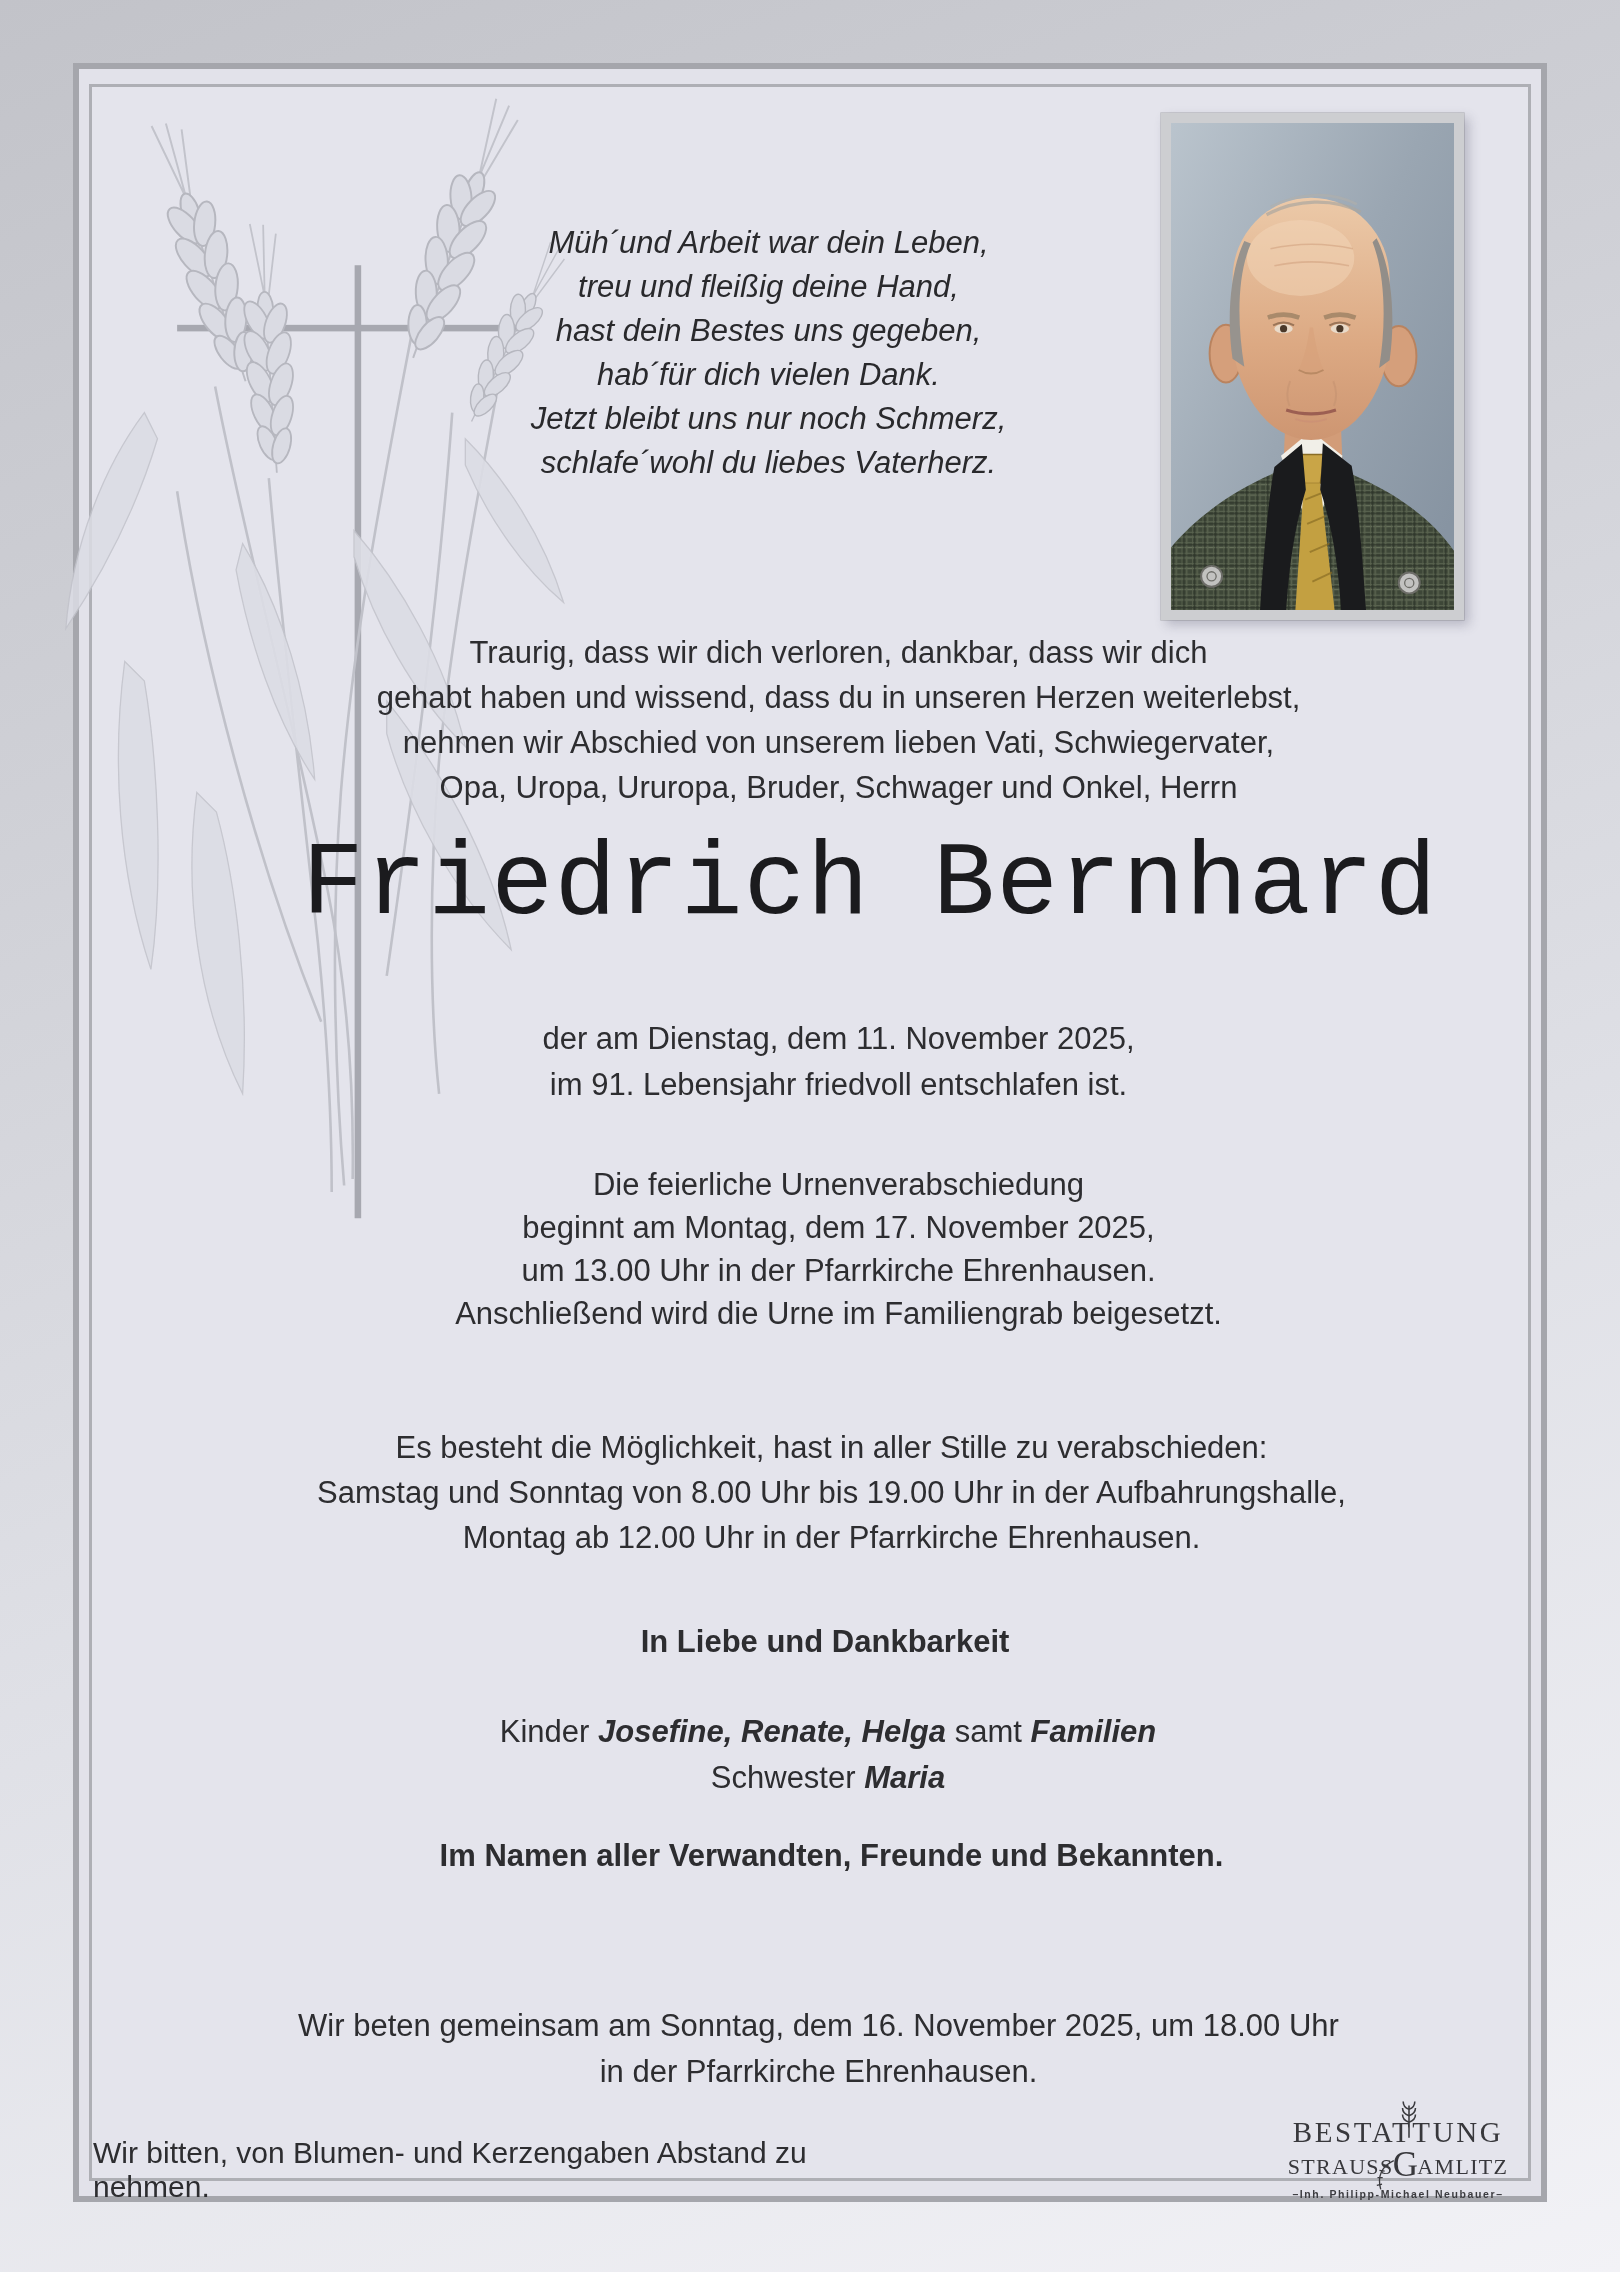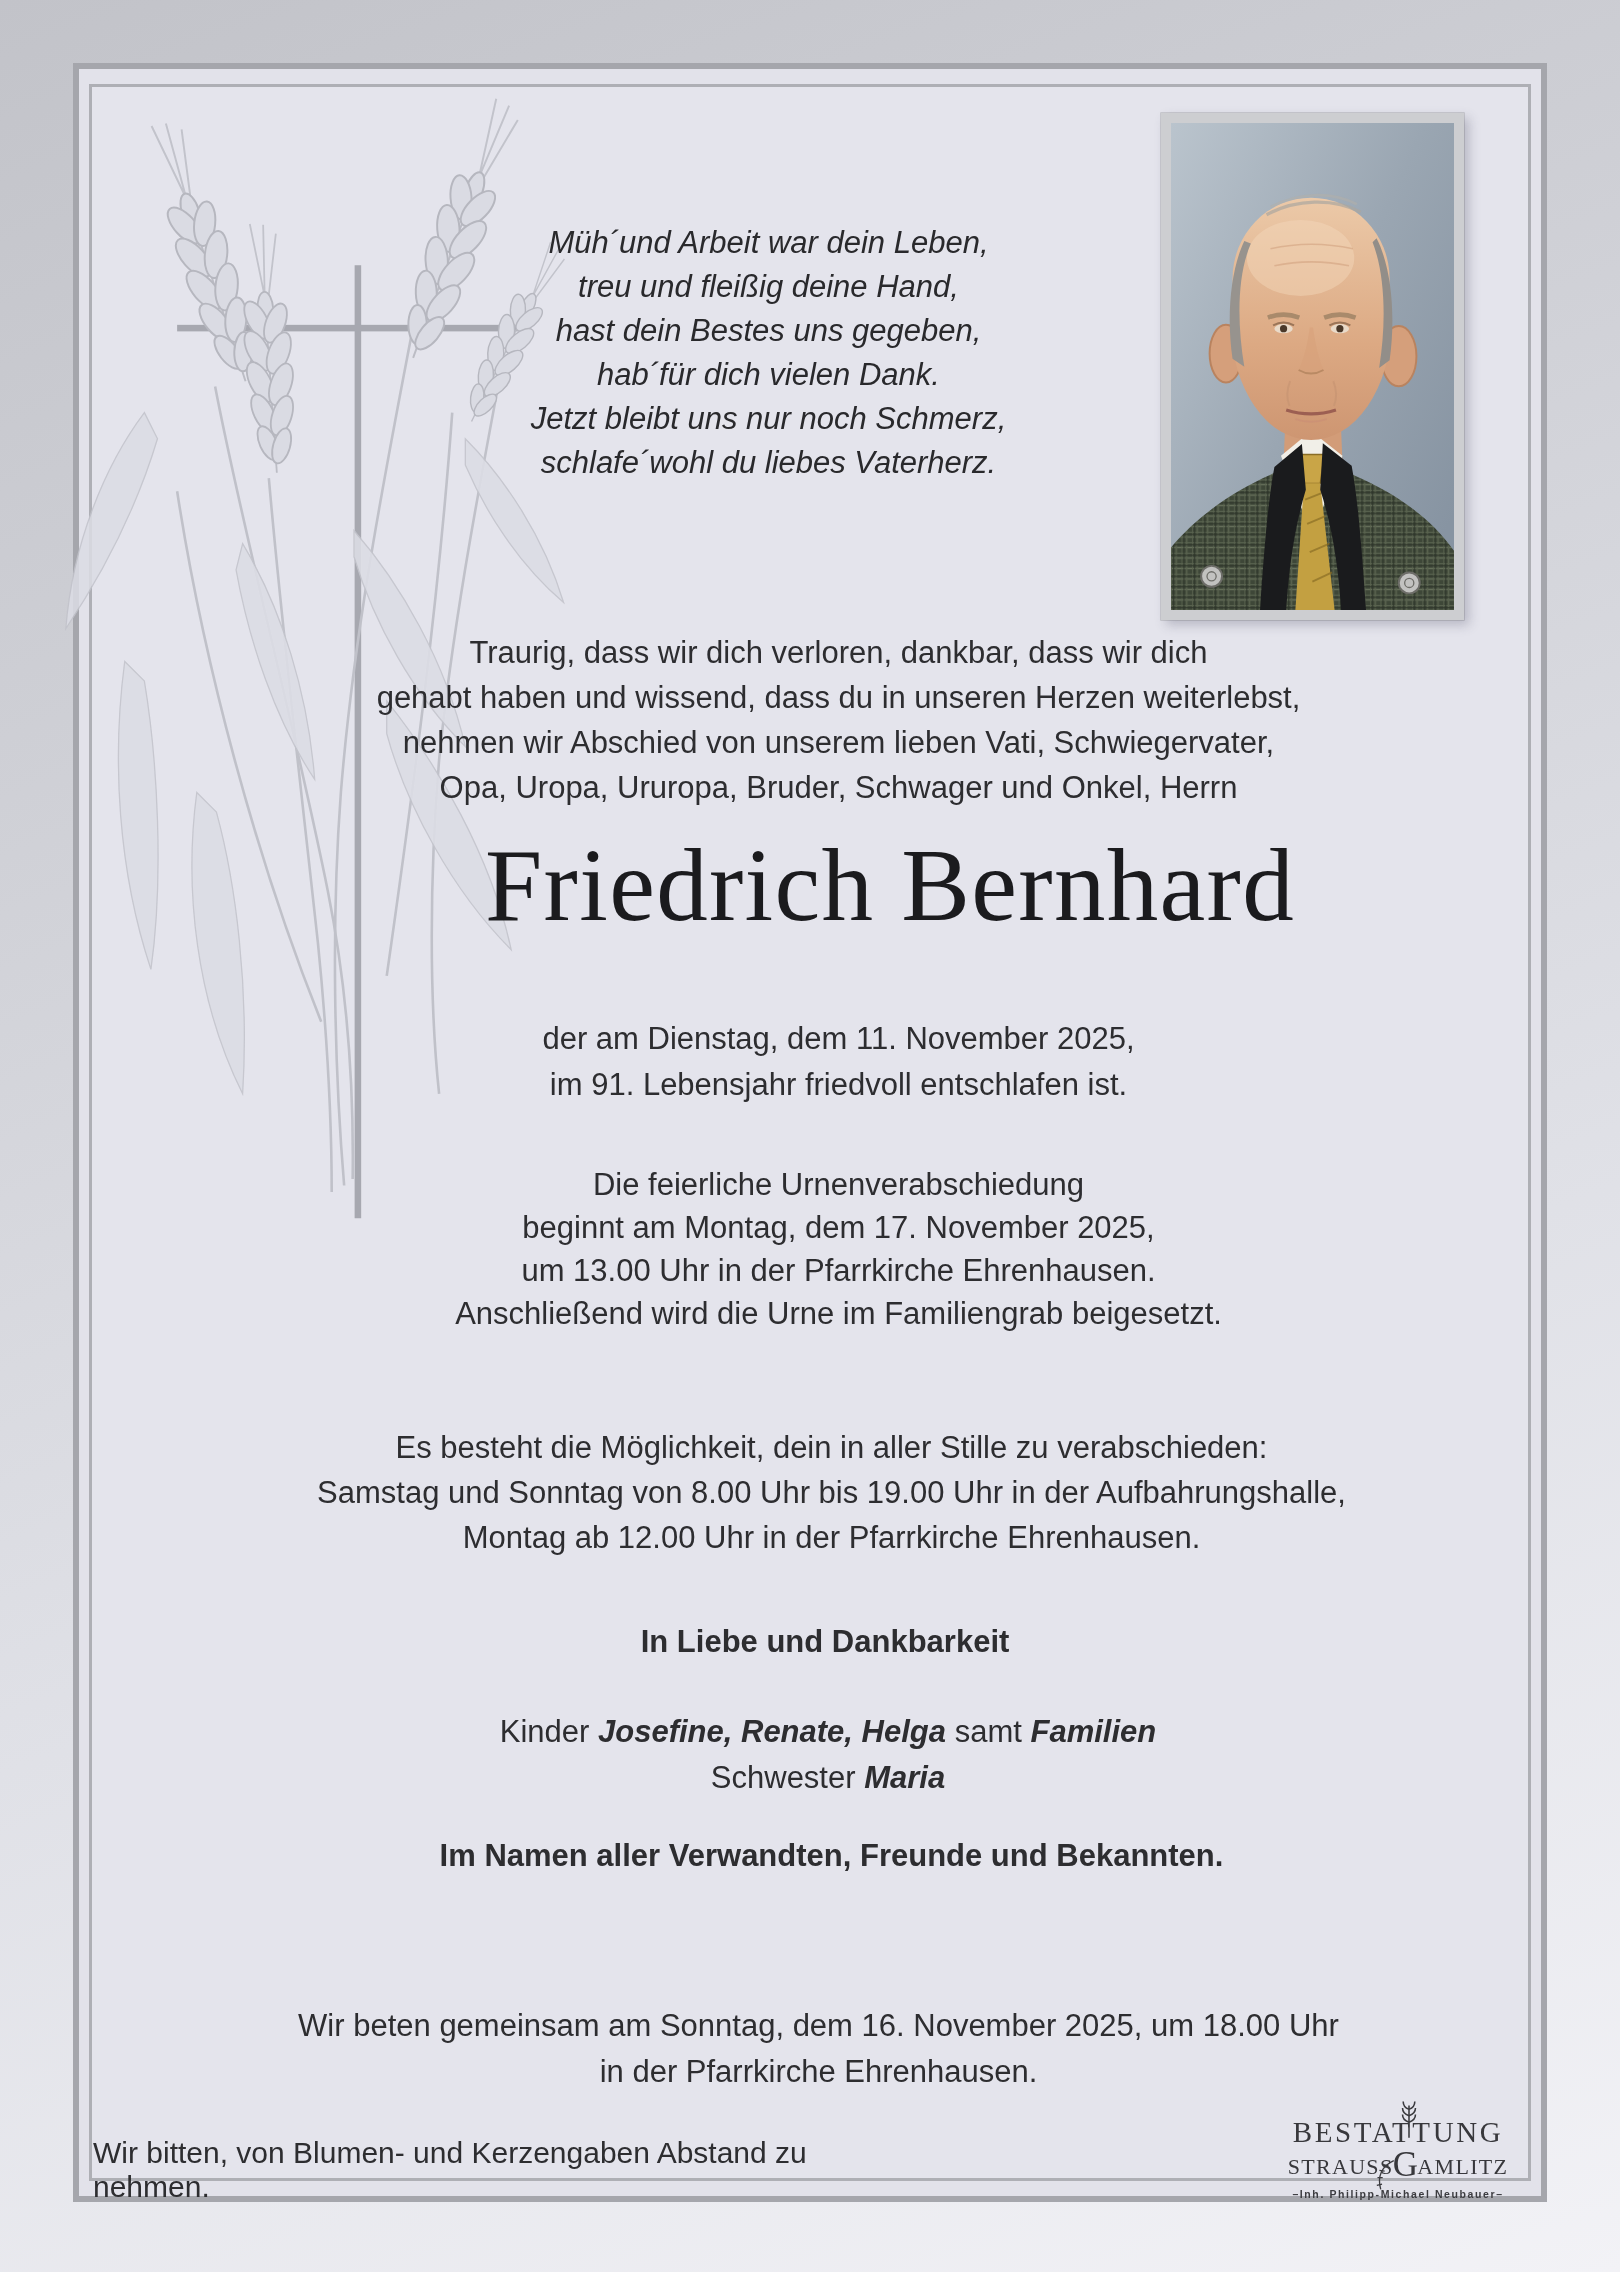--- a/index.html
+++ b/index.html
@@ -25,22 +25,22 @@
     background:#cdced1;padding:9.8px;box-shadow:4.6px 4.6px 10.5px rgba(70,70,95,.28),0 0 0 0.7px #bcbdc2;
   }
   .photo-inner{width:100%;height:100%;overflow:hidden;}
   .photo-inner svg{display:block;width:100%;height:100%;}
   
   .t{position:absolute;text-align:center;}
   .ln{white-space:nowrap;}
   .poem{left:310px;top:221px;width:917px;font-style:italic;font-size:31px;line-height:44px;color:#29292c;}
   .intro{left:118px;top:630px;width:1441px;font-size:31px;line-height:45px;}
   .name{
-    left:235px;top:830px;width:1310px;
-    font-family:Liberation Serif, serif;font-size:103px;line-height:111px;
+    left:215px;top:830px;width:1310px;
+    font-family:Liberation Mono, monospace;font-size:103px;line-height:111px;
     letter-spacing:1.3px;color:#1b1b1e;font-weight:400;
   }
   .death{left:118px;top:1016px;width:1441px;font-size:31px;line-height:46px;}
   .ceremony{left:118px;top:1163px;width:1441px;font-size:31px;line-height:43px;}
   .viewing{left:111px;top:1425px;width:1441px;font-size:31px;line-height:45px;}
   .closing{left:111px;top:1624px;width:1428px;font-size:31px;font-weight:bold;}
   .family{left:111px;top:1709px;width:1434px;font-size:31px;line-height:46px;}
   .family .b{font-weight:bold;font-style:italic;}
   .in-namen{left:111px;top:1838px;width:1441px;font-size:31px;font-weight:bold;}
   .prayer{left:98px;top:2003px;width:1441px;font-size:31px;line-height:46px;}
@@ -221,21 +221,21 @@
   </div>
 
   <div class="t ceremony">
     <div class="ln">Die feierliche Urnenverabschiedung</div>
     <div class="ln">beginnt am Montag, dem 17. November 2025,</div>
     <div class="ln">um 13.00 Uhr in der Pfarrkirche Ehrenhausen.</div>
     <div class="ln">Anschließend wird die Urne im Familiengrab beigesetzt.</div>
   </div>
 
   <div class="t viewing">
-    <div class="ln">Es besteht die Möglichkeit, dein in aller Stille zu verabschieden:</div>
+    <div class="ln">Es besteht die Möglichkeit, hast in aller Stille zu verabschieden:</div>
     <div class="ln">Samstag und Sonntag von 8.00 Uhr bis 19.00 Uhr in der Aufbahrungshalle,</div>
     <div class="ln">Montag ab 12.00 Uhr in der Pfarrkirche Ehrenhausen.</div>
   </div>
 
   <div class="t closing">In Liebe und Dankbarkeit</div>
 
   <div class="t family">
     <div class="ln">
       <span>Kinder</span>
       <span class="b">Josefine, Renate, Helga</span>

